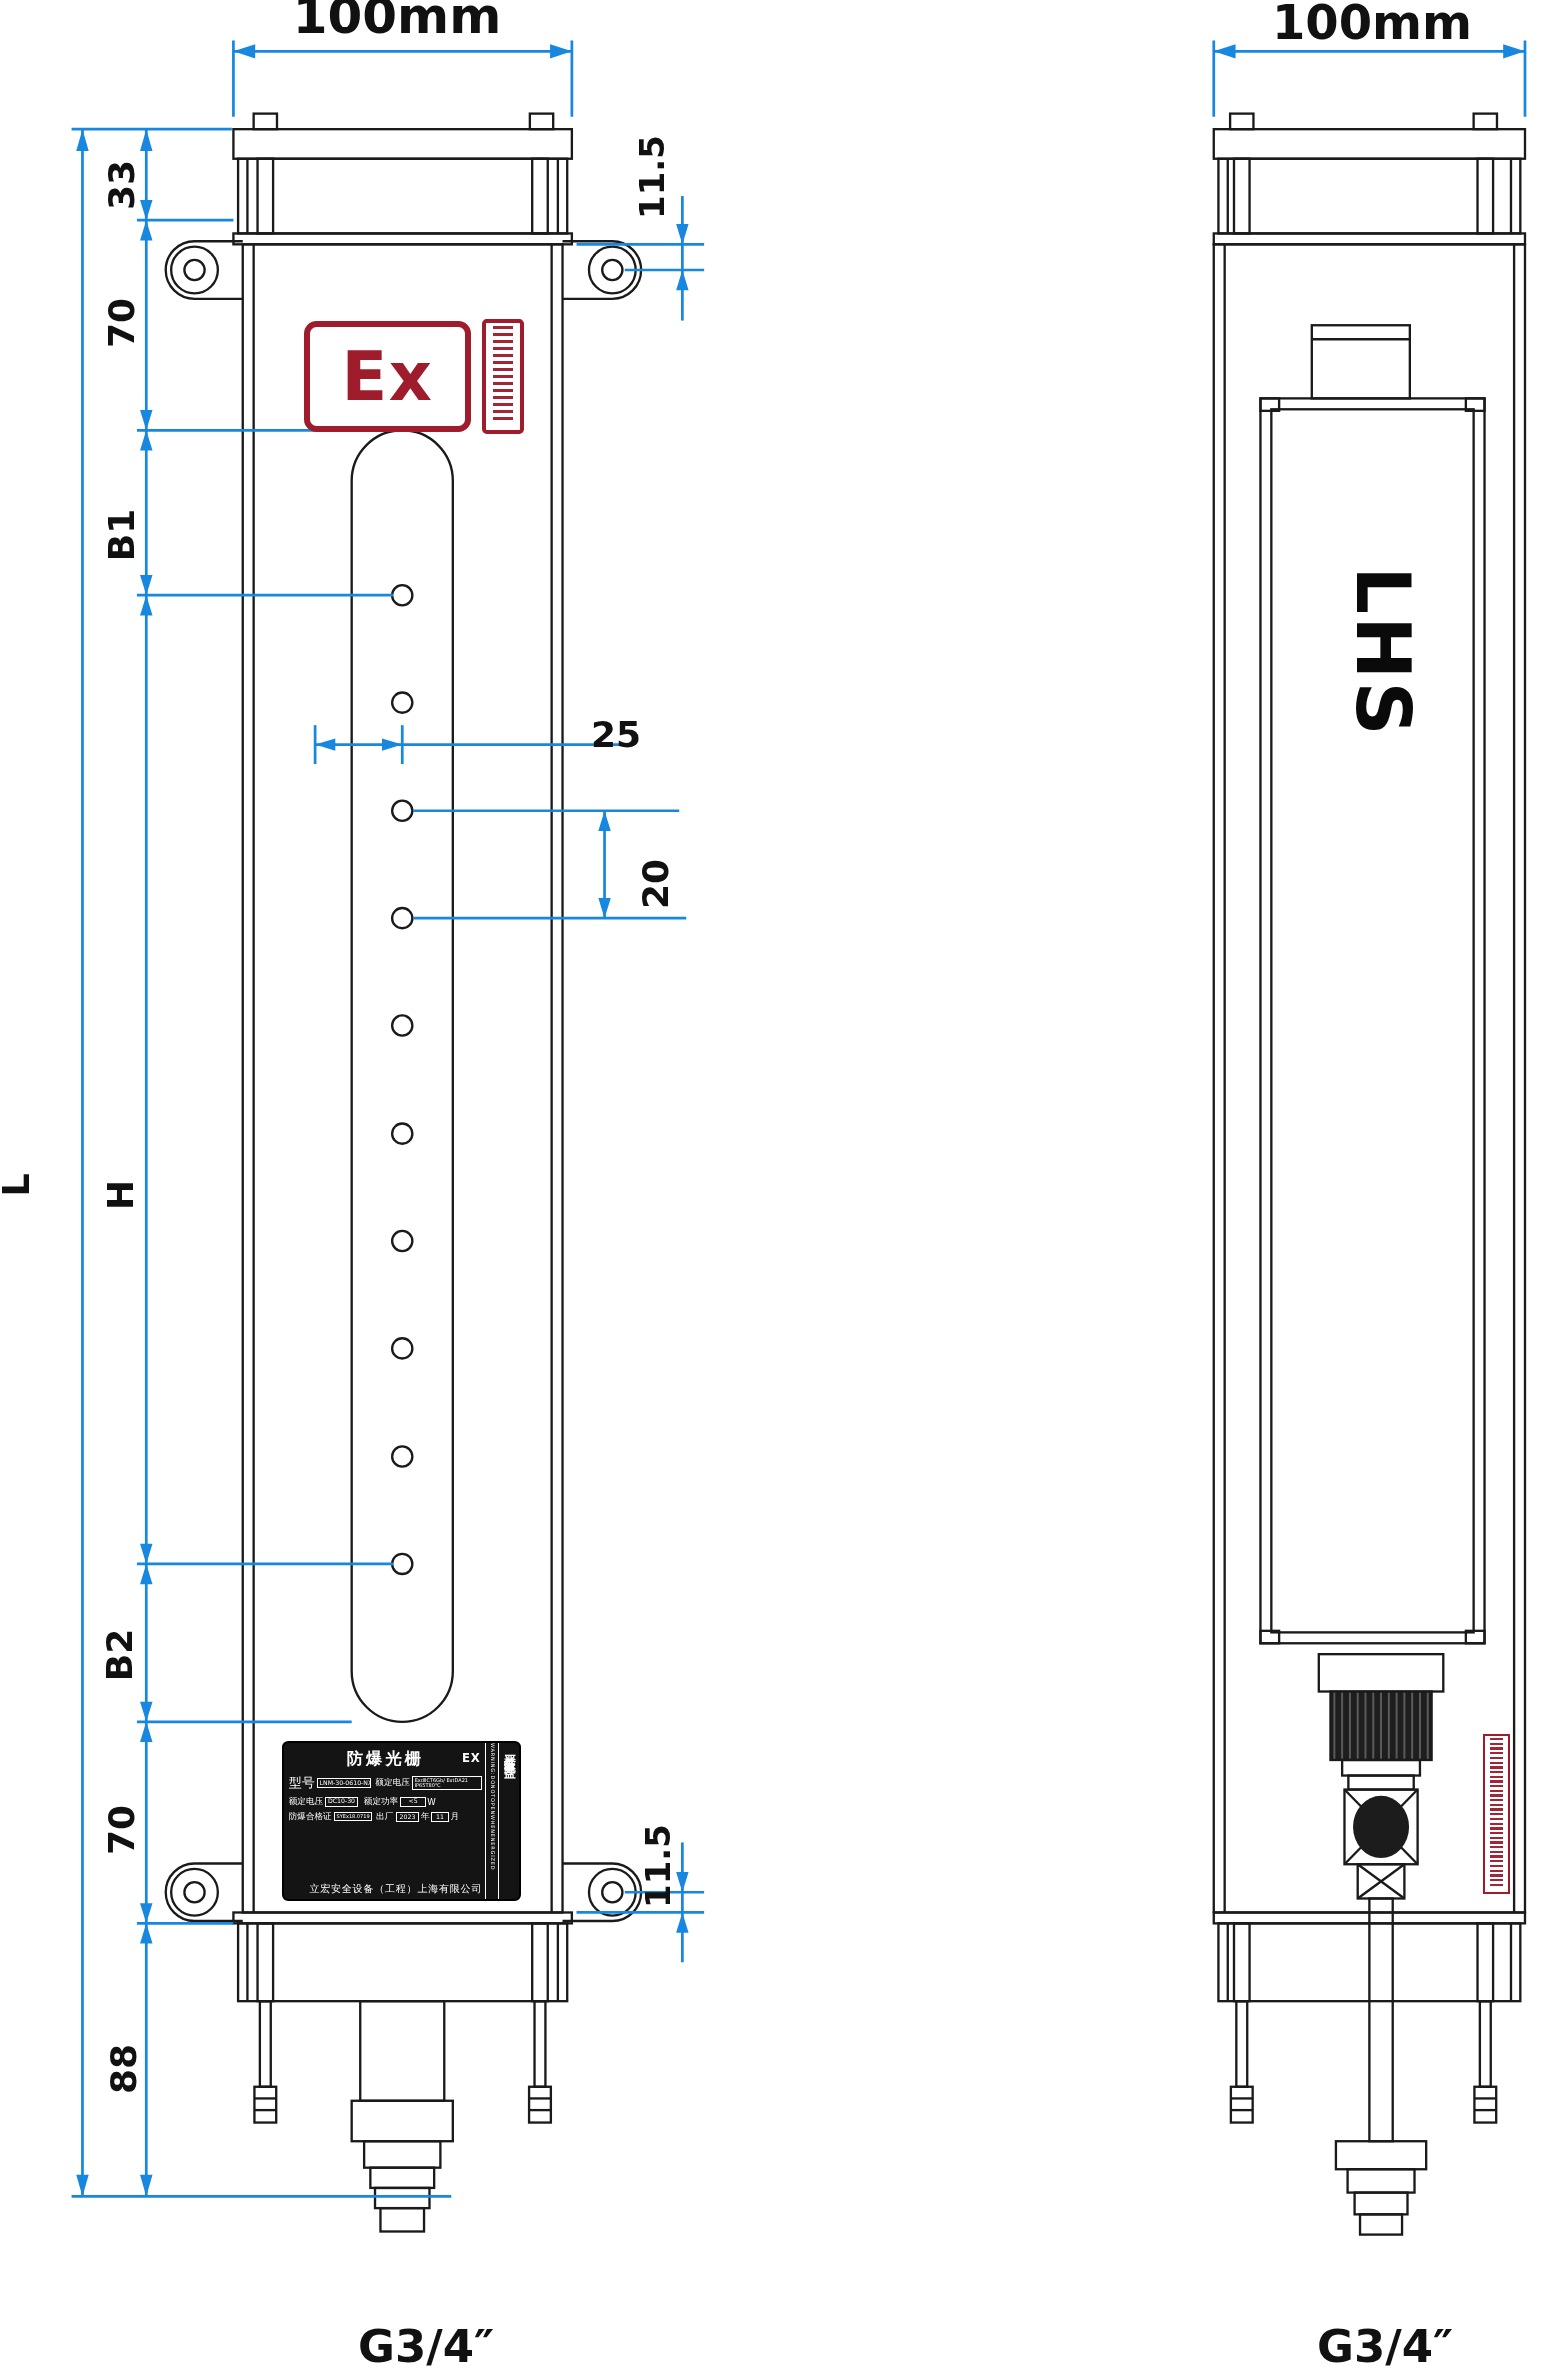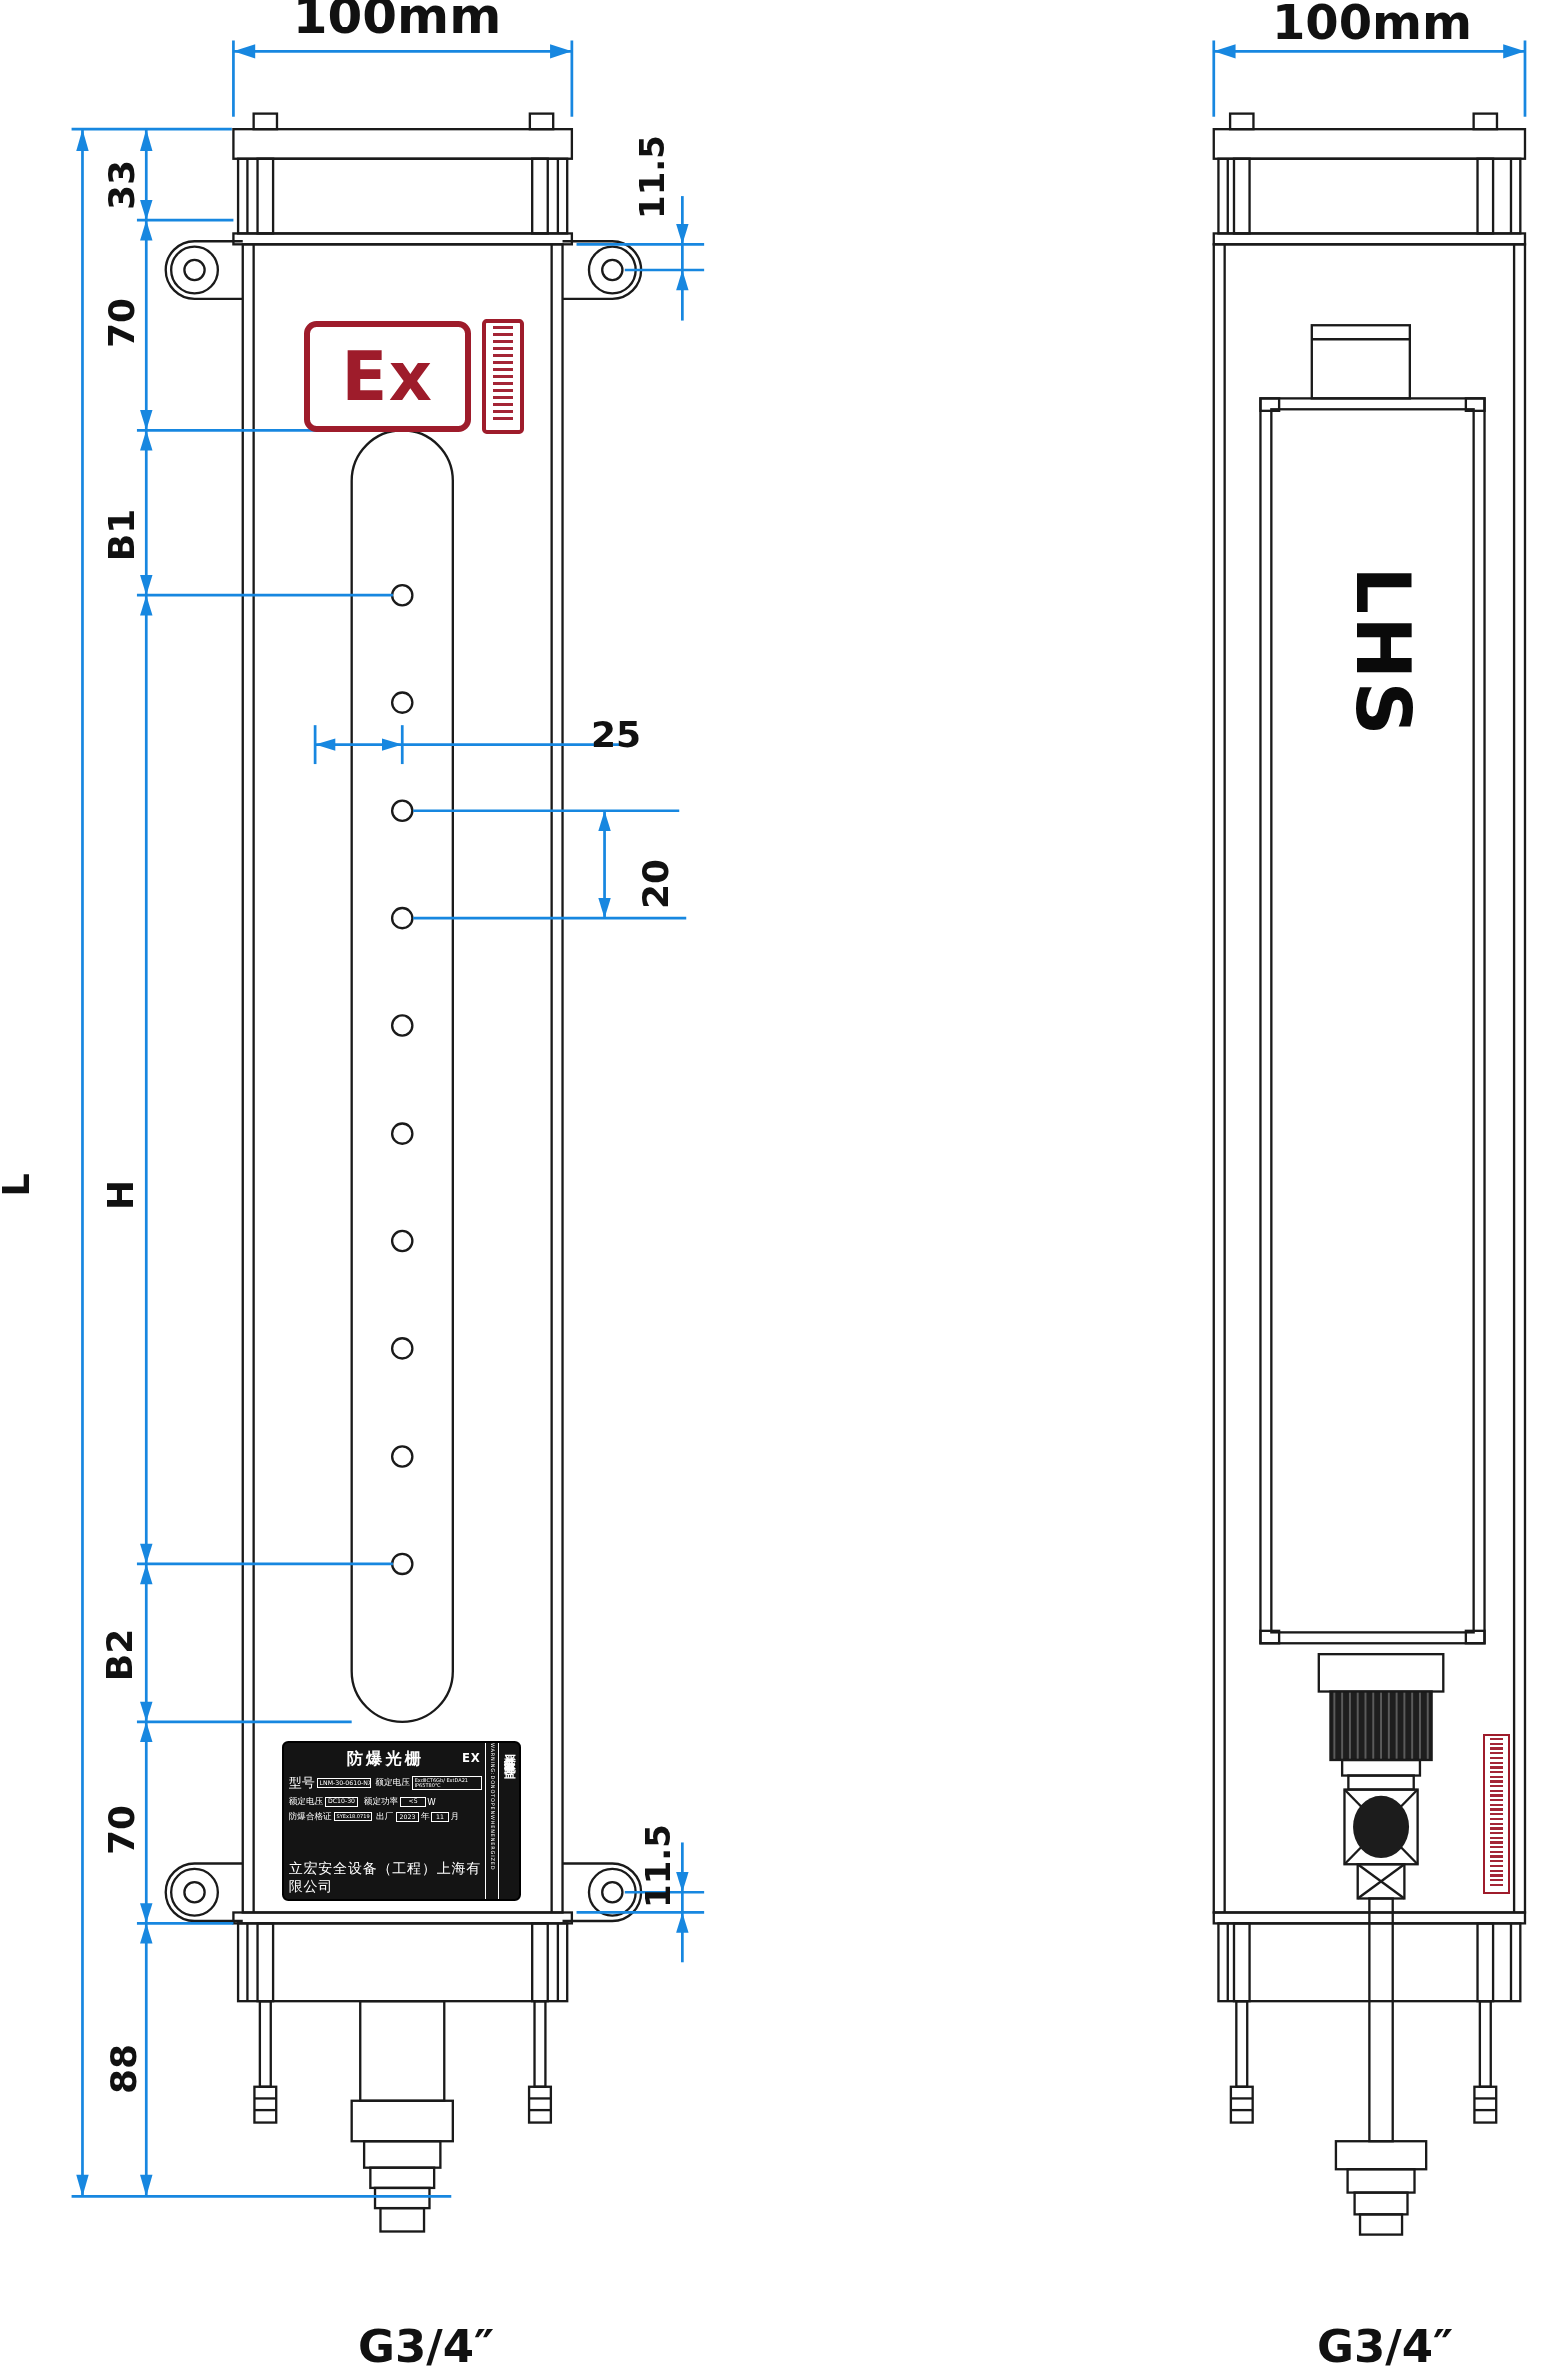--- a/index.html
+++ b/index.html
@@ -30,21 +30,21 @@
   .plate .trow{display:flex;align-items:center;justify-content:center;position:relative;margin:1.6px 0 3.1px 0;}
   .plate .tt{font-size:16.3px;font-weight:700;letter-spacing:3.1px;}
   .plate .tex{position:absolute;right:1.6px;top:3.1px;font-size:11.7px;font-weight:700;letter-spacing:0.8px;}
   .plate .frow{display:flex;align-items:center;margin:1.6px 0;font-size:8.6px;white-space:nowrap;}
   .plate .frow .lab{margin-right:2.3px;}
   .plate .big{font-size:13px;}
   .npbox{display:inline-block;border:0.8px solid #fff;padding:0.8px 1.6px;font-size:6.2px;line-height:1.05;
          max-width:67px;overflow:hidden;}
   .npbox.tiny2{font-size:5px;max-width:65px;white-space:normal;}
   .plate .unit{margin:0 1.6px;}
-  .plate .comp{margin-top:auto;font-size:14px;text-align:left;letter-spacing:0.8px;padding-bottom:1.6px;}
+  .plate .comp{margin-top:auto;font-size:10px;text-align:right;letter-spacing:0.8px;padding-bottom:1.6px;}
   .vstrip{border-left:0.8px solid #fff;display:flex;flex-direction:column;align-items:center;
           justify-content:flex-start;overflow:hidden;}
   .vstrip.en{width:11.7px;font-size:5px;}
   .vstrip.cn{width:20px;font-size:11.7px;font-weight:700;}
   .vtext{writing-mode:vertical-rl;letter-spacing:0.8px;line-height:1;}
   .vstrip.cn .vtext{letter-spacing:2.3px;margin-top:1.6px;}
   .boltchar{font-size:13.2px;margin-top:1.6px;}
 </style>
 </head>
 <body>

